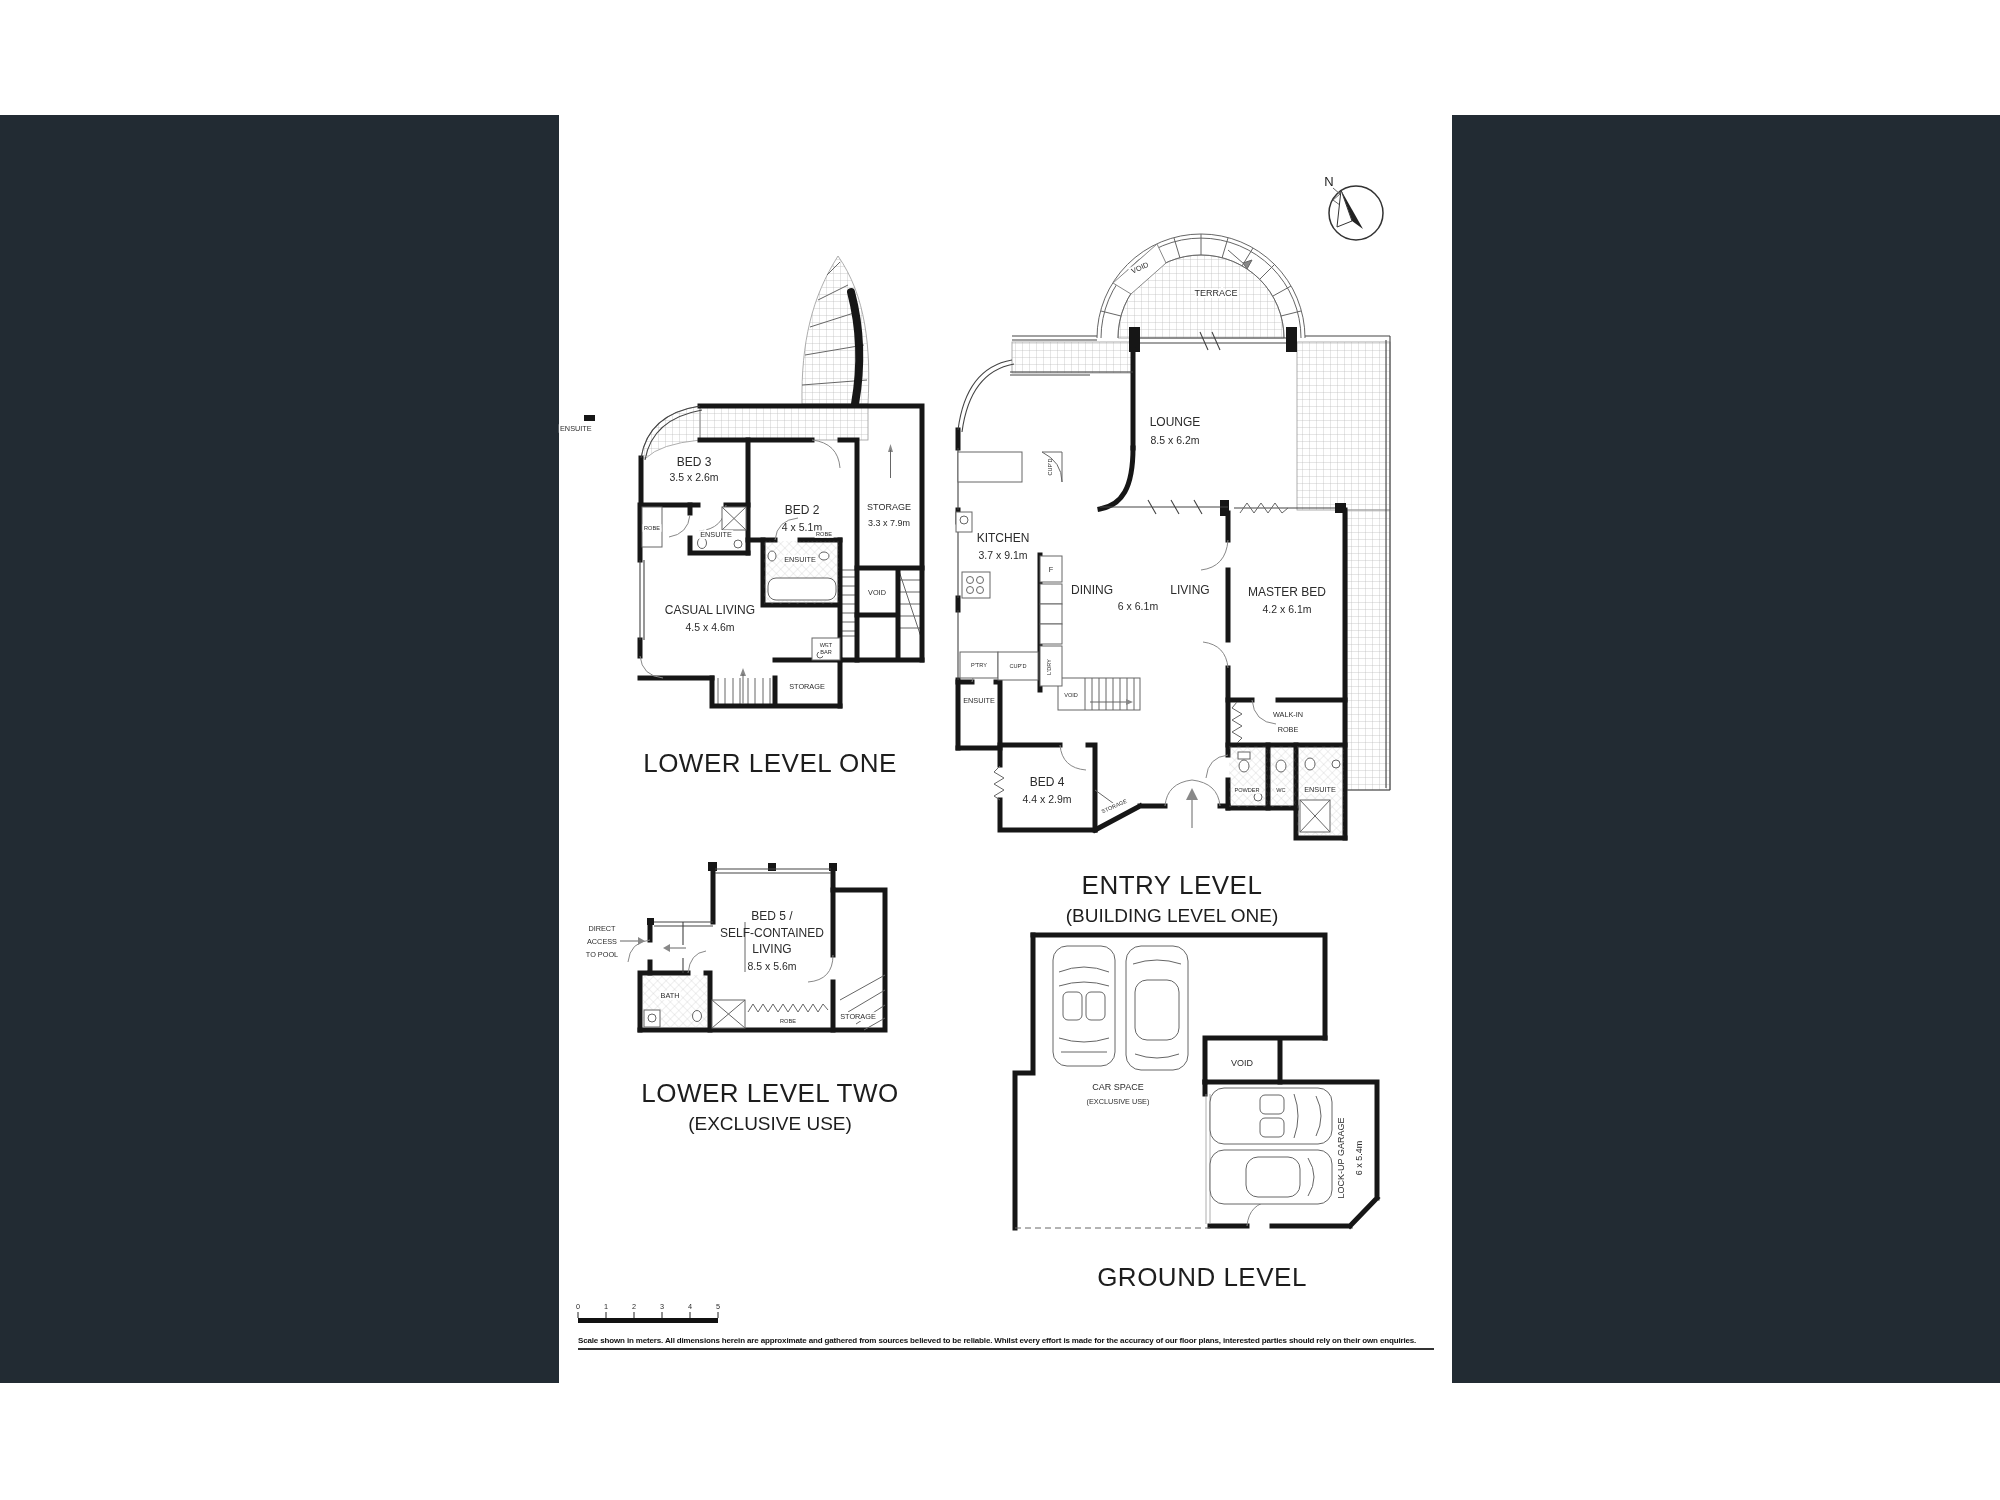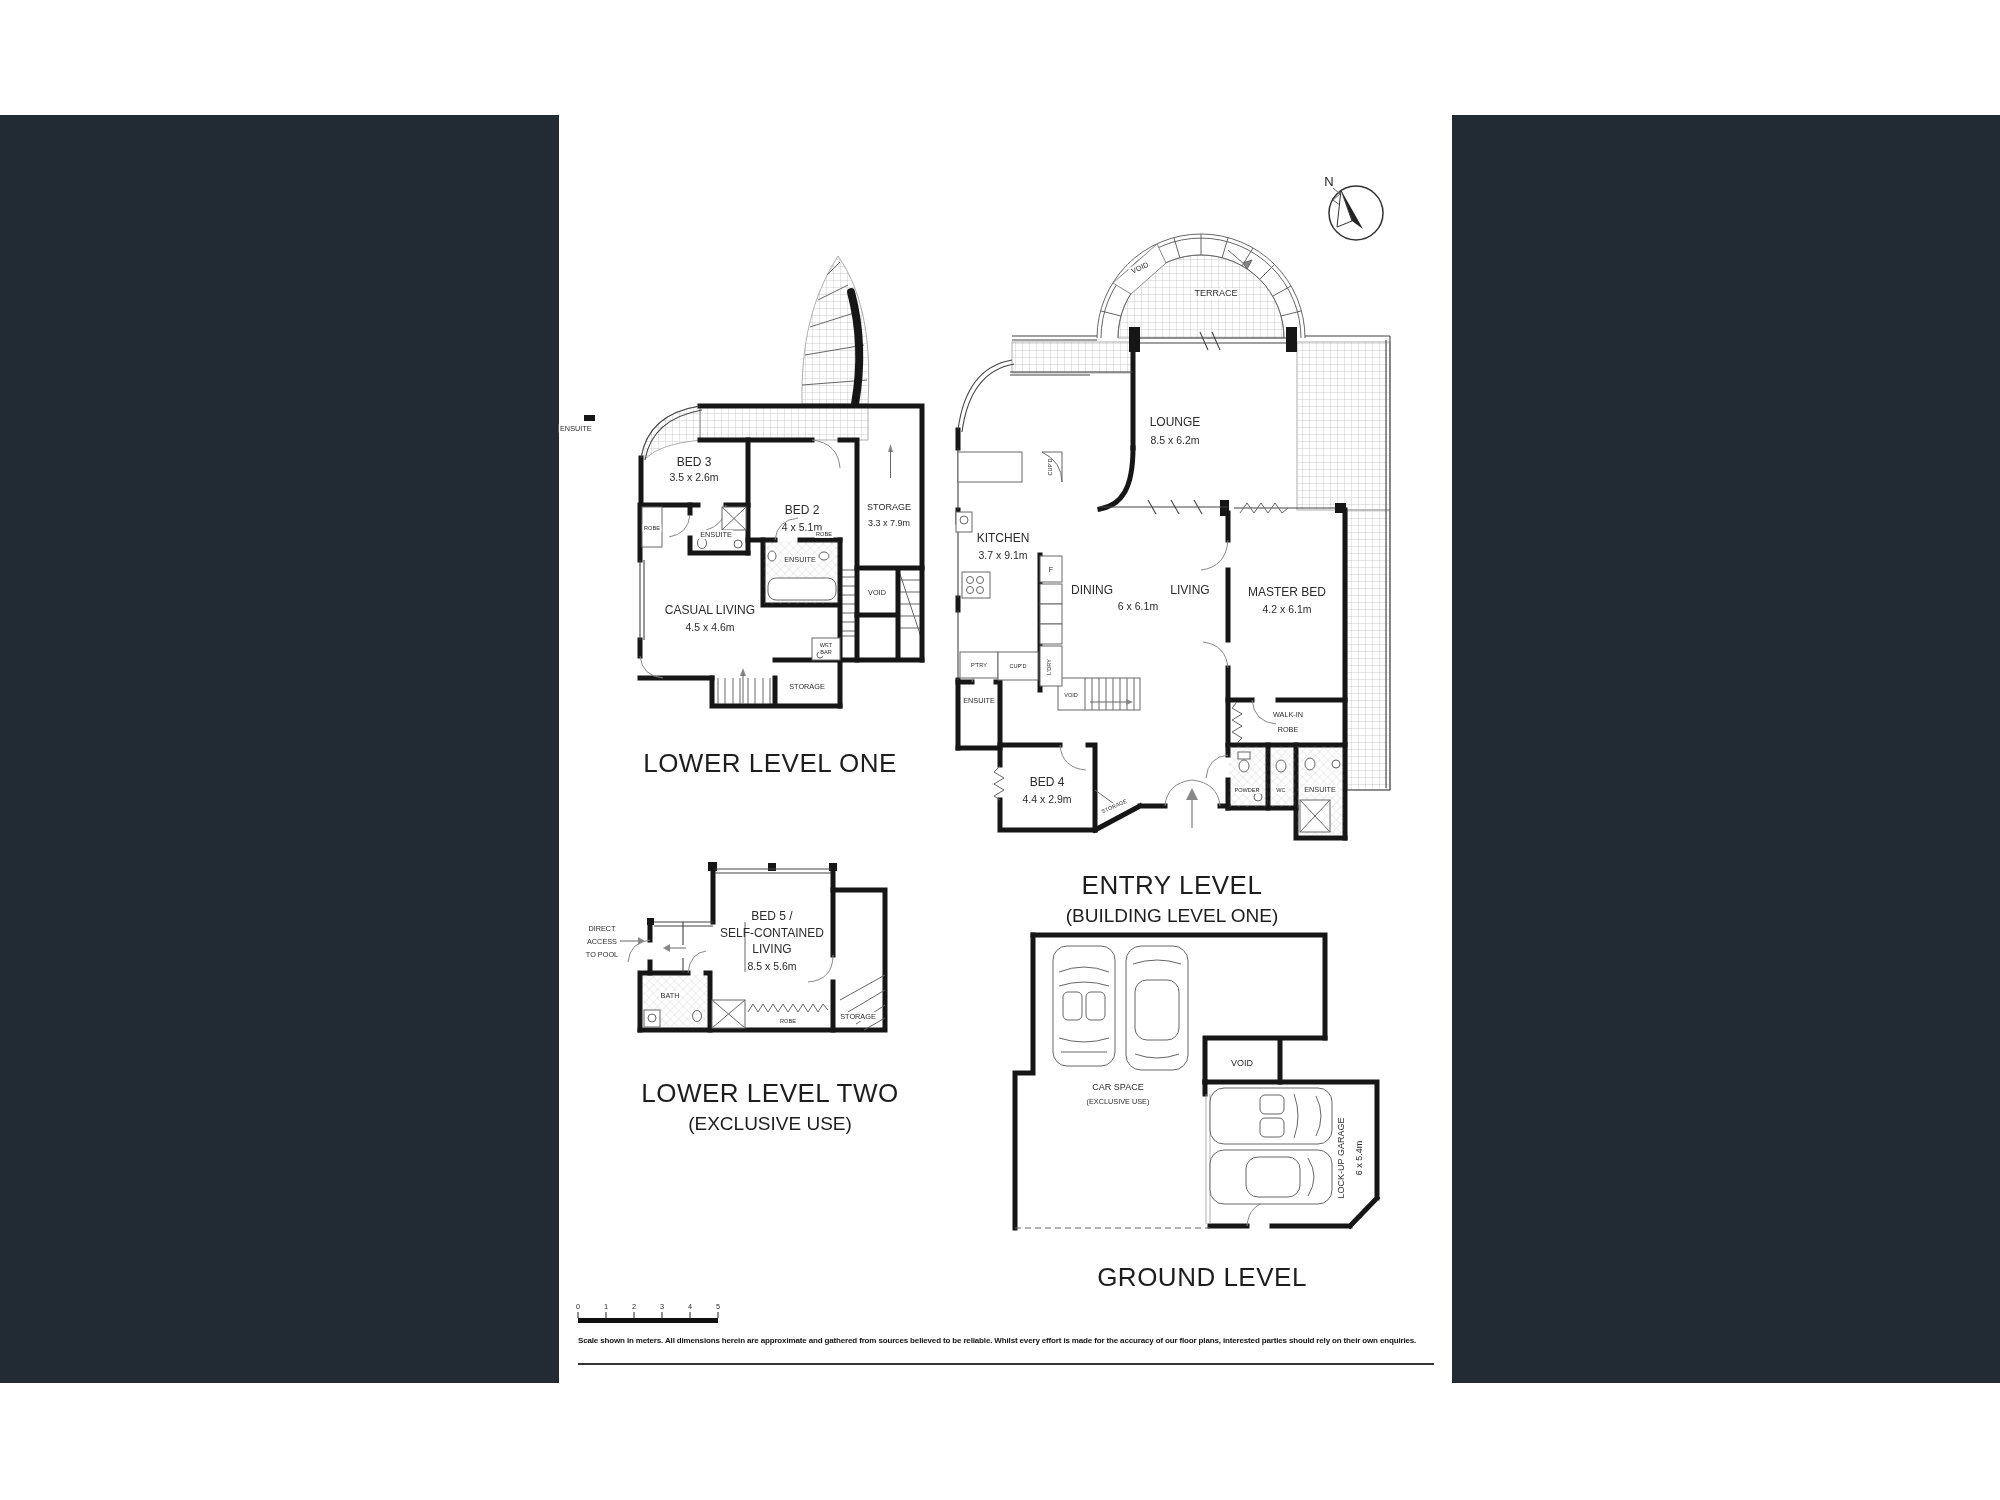--- a/index.html
+++ b/index.html
@@ -24,21 +24,21 @@
   .dim{font-size:10.5px;}
   .md{font-size:9px;}
   .sm{font-size:7.3px;}
   .xs{font-size:5.6px;}
   .title{font-size:26px;fill:#1d1d1d;letter-spacing:.5px;}
   .sub{font-size:19px;fill:#1d1d1d;}
   .bg{paint-order:stroke;stroke:#fff;stroke-width:3.5px;}
   .gray{fill:#888;}
   #disclaimer{position:absolute;left:578px;top:1336px;width:856px;font-size:8px;
       font-weight:600;color:#111;white-space:nowrap;letter-spacing:-0.15px;
-      border-bottom:2px solid #333;padding-bottom:18px;overflow:hidden;}
+      border-bottom:2px solid #333;padding-bottom:3px;overflow:hidden;}
 </style>
 </head>
 <body>
 
 <div id="stage">
 
   <div id="panel-left" class="panel"></div>
   <div id="panel-right" class="panel"></div>
 
   <svg width="2000" height="1500" viewBox="0 0 2000 1500">

